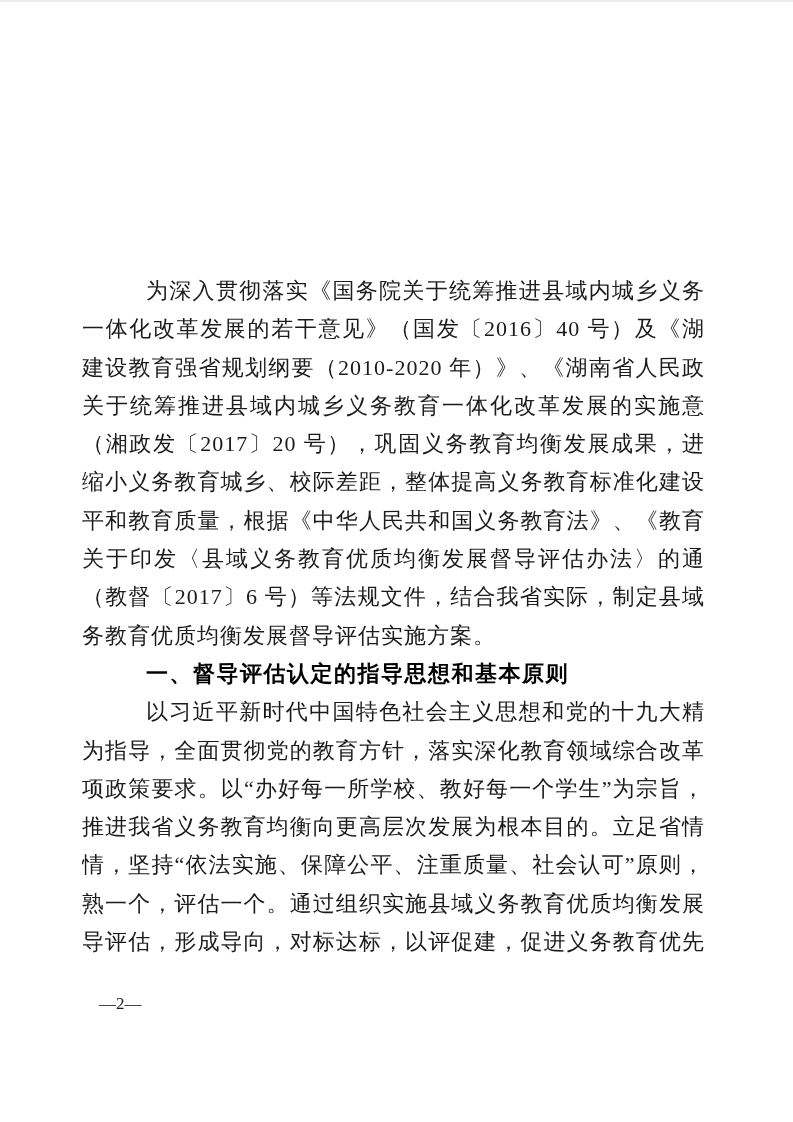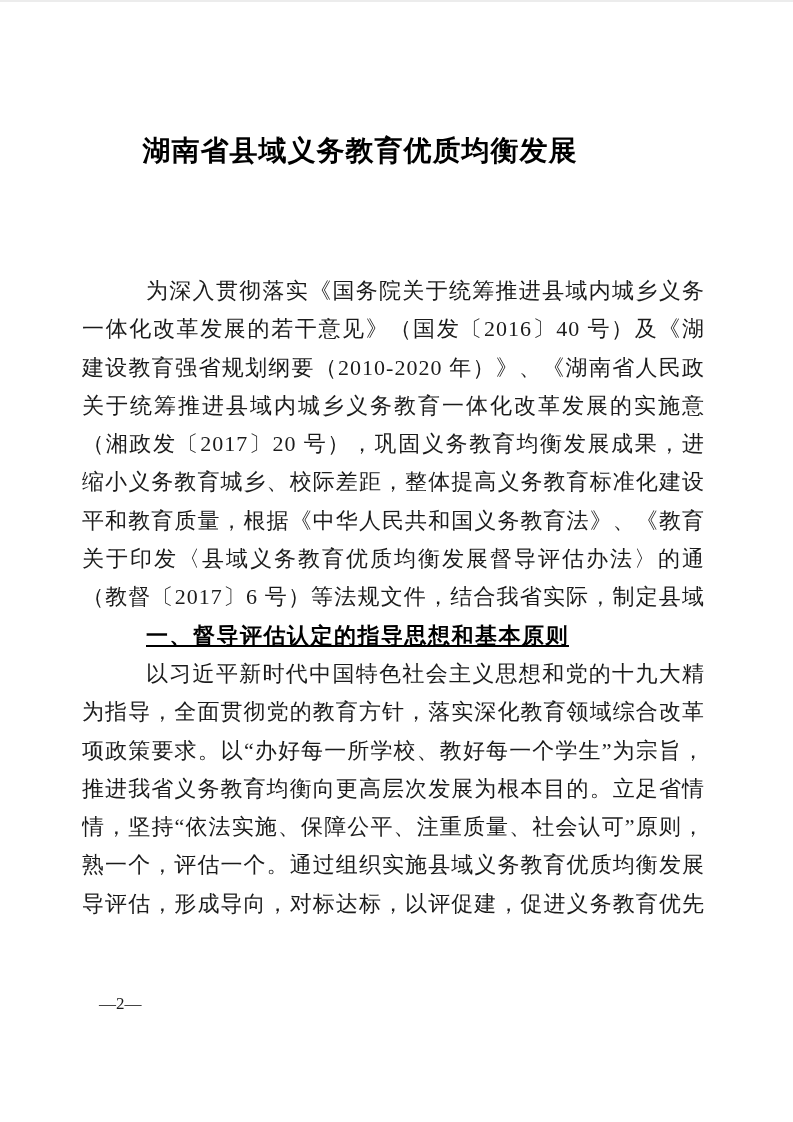--- a/index.html
+++ b/index.html
@@ -52,50 +52,49 @@
     text-align-last: left;
   }
   .line.heading {
     font-family: "Liberation Sans", "DejaVu Sans", sans-serif;
     font-weight: bold;
     color: #000000;
     text-align: left;
     text-align-last: left;
     text-indent: 64px;
     letter-spacing: 1.5px;
-    text-decoration: underline;
   }
   .page-number {
     position: absolute;
     top: 992px;
     left: 99px;
     font-size: 17px;
     letter-spacing: 0px;
     color: #1b1b1b;
   }
 </style>
 </head>
 <body>
 
 <div class="page">
 
   <div class="title-block">
-    <div>湖南省县域义务教育优质均衡发展</div>
   </div>
 
   <div class="body-block">
     <div class="line indent">为深入贯彻落实《国务院关于统筹推进县域内城乡义务教育</div>
     <div class="line">一体化改革发展的若干意见》（国发〔2016〕40 号）及《湖南省</div>
     <div class="line">建设教育强省规划纲要（2010-2020 年）》、《湖南省人民政府</div>
     <div class="line">关于统筹推进县域内城乡义务教育一体化改革发展的实施意见》</div>
     <div class="line">（湘政发〔2017〕20 号），巩固义务教育均衡发展成果，进一步</div>
     <div class="line">缩小义务教育城乡、校际差距，整体提高义务教育标准化建设水</div>
     <div class="line">平和教育质量，根据《中华人民共和国义务教育法》、《教育部</div>
     <div class="line">关于印发〈县域义务教育优质均衡发展督导评估办法〉的通知》</div>
     <div class="line">（教督〔2017〕6 号）等法规文件，结合我省实际，制定县域义</div>
+    <div class="line para-end">务教育优质均衡发展督导评估实施方案。</div>
 
     <div class="line heading">一、督导评估认定的指导思想和基本原则</div>
 
     <div class="line indent">以习近平新时代中国特色社会主义思想和党的十九大精神</div>
     <div class="line">为指导，全面贯彻党的教育方针，落实深化教育领域综合改革各</div>
     <div class="line">项政策要求。以“办好每一所学校、教好每一个学生”为宗旨，以</div>
     <div class="line">推进我省义务教育均衡向更高层次发展为根本目的。立足省情教</div>
     <div class="line">情，坚持“依法实施、保障公平、注重质量、社会认可”原则，成</div>
     <div class="line">熟一个，评估一个。通过组织实施县域义务教育优质均衡发展督</div>
     <div class="line">导评估，形成导向，对标达标，以评促建，促进义务教育优先发</div>

